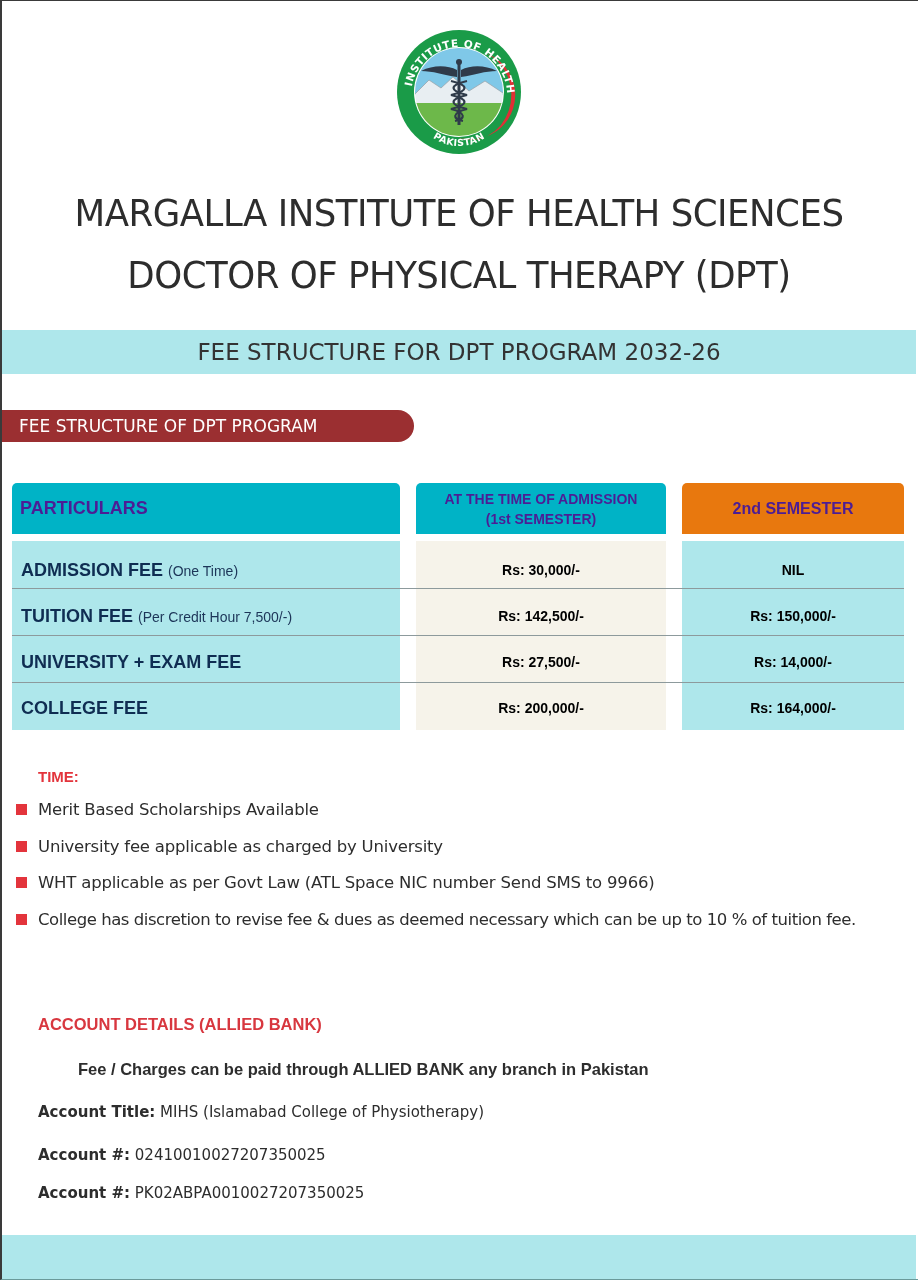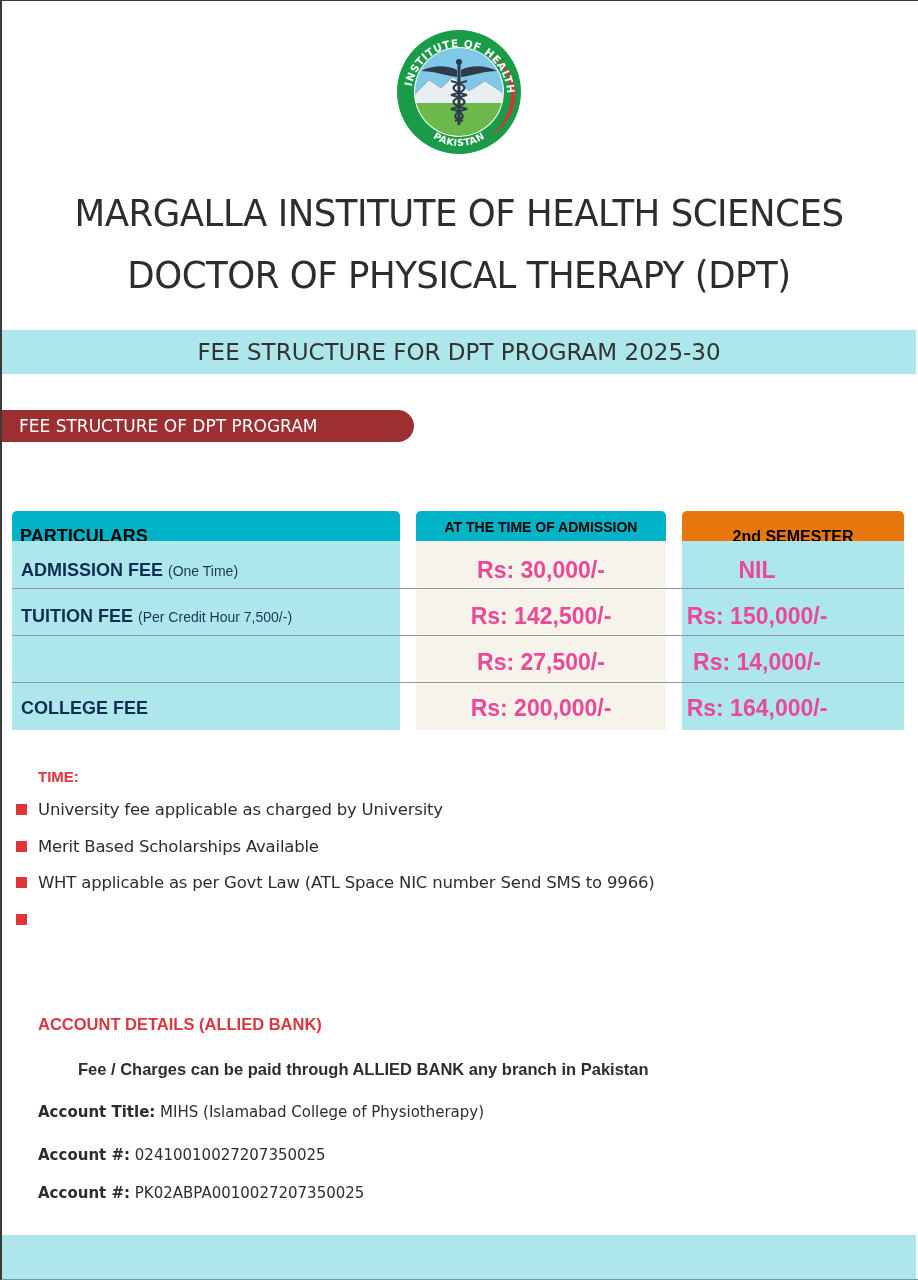--- a/index.html
+++ b/index.html
@@ -24,43 +24,43 @@
     position: absolute; left: 2px; top: 330px; width: 914px; height: 44px;
     background: #aee7eb; text-align: center; line-height: 44px;
     font-size: 23px; color: #333; letter-spacing: 0;
   }
   .pill {
     position: absolute; left: 2px; top: 410px; width: 412px; height: 32px;
     background: #9b2f31; border-radius: 0 16px 16px 0; color: #fff;
     font-size: 17px; line-height: 32px; padding-left: 17px; box-sizing: border-box;
   }
   .hdr {
-    position: absolute; border-radius: 5px 5px 0 0; color: #000000;
-    font-weight: bold; font-family: "Liberation Sans", sans-serif; display: flex; align-items: center; margin-top: 28px;
+    position: absolute; border-radius: 5px 5px 0 0; color: #4c1d95;
+    font-weight: bold; font-family: "Liberation Sans", sans-serif; display: flex; align-items: center;
   }
   .hdr.h1 { left: 12px; top: 483px; width: 388px; height: 51px; background: #00b3c6; font-size: 18px; padding-left: 8px; box-sizing: border-box; }
   .hdr.h2 { left: 416px; top: 483px; width: 250px; height: 51px; background: #00b3c6; font-size: 14px; justify-content: center; text-align: center; line-height: 20px; }
   .hdr.h3 { left: 682px; top: 483px; width: 222px; height: 51px; background: #e8780e; font-size: 16px; justify-content: center; }
   .body-col { position: absolute; top: 541px; height: 189px; }
   .bc1 { left: 12px; width: 388px; background: #aee7eb; }
   .bc2 { left: 416px; width: 250px; background: #f6f3ea; }
   .bc3 { left: 682px; width: 222px; background: #aee7eb; }
   .row { position: absolute; left: 12px; width: 811px; height: 46px; }
   .row .lbl {
     position: absolute; left: 9px; top: 0; height: 46px; line-height: 46px;
     color: #0f2d52; font-weight: bold; font-family: "Liberation Sans", sans-serif; font-size: 18px;
     white-space: nowrap;
   }
   .row .lbl .sub { font-weight: normal; font-size: 14px; color: #1c3558; }
   .row .v1, .row .v2 {
     position: absolute; top: 0; height: 46px; line-height: 46px; text-align: center;
-    color: #ec4899; font-weight: bold; font-family: "Liberation Sans", sans-serif; font-size: 23px;
+    color: #000000; font-weight: bold; font-family: "Liberation Sans", sans-serif; font-size: 14px;
   }
   .row .v1 { left: 404px; width: 250px; }
-  .row .v2 { left: 634px; width: 222px; }
+  .row .v2 { left: 670px; width: 222px; }
   .rule { position: absolute; left: 12px; width: 892px; height: 1px; background: #8d9a9c; }
   .note-h {
     position: absolute; left: 38px; top: 768px; color: #e3343c; font-weight: bold;
     font-family: "Liberation Sans", sans-serif; font-size: 15px;
   }
   .notes { position: absolute; left: 14px; top: 796px; }
   .note {
     position: relative; height: 36.5px; line-height: 28px; font-size: 16.5px; color: #2d2d2d;
     font-family: "DejaVu Sans", sans-serif; padding-left: 24px; white-space: nowrap;
     letter-spacing: -0.2px;
@@ -115,21 +115,21 @@
     <textPath href="#arcTop" startOffset="50%" text-anchor="middle">MARGALLA INSTITUTE OF HEALTH SCIENCES</textPath>
   </text>
   <text font-family="DejaVu Sans, sans-serif" font-weight="bold" font-size="9.5" fill="#ffffff" letter-spacing="0.4">
     <textPath href="#arcBot" startOffset="50%" text-anchor="middle">PAKISTAN</textPath>
   </text>
 </svg>
 
 <div class="title t1">MARGALLA INSTITUTE OF HEALTH SCIENCES</div>
 <div class="title t2">DOCTOR OF PHYSICAL THERAPY (DPT)</div>
 
-<div class="band">FEE STRUCTURE FOR DPT PROGRAM 2025-30</div>
+<div class="band">FEE STRUCTURE FOR DPT PROGRAM 2032-26</div>
 
 <div class="pill">FEE STRUCTURE OF DPT PROGRAM</div>
 
 <div class="hdr h1">PARTICULARS</div>
 <div class="hdr h2">
   <div>
     <div>AT THE TIME OF ADMISSION</div>
     <div>(1st SEMESTER)</div>
   </div>
 </div>
@@ -147,37 +147,38 @@
 <div class="rule" style="top:588px;"></div>
 
 <div class="row" style="top:593px;">
   <div class="lbl"><span>TUITION FEE</span> <span class="sub">(Per Credit Hour 7,500/-)</span></div>
   <div class="v1">Rs: 142,500/-</div>
   <div class="v2">Rs: 150,000/-</div>
 </div>
 <div class="rule" style="top:635px;"></div>
 
 <div class="row" style="top:639px;">
+  <div class="lbl"><span>UNIVERSITY + EXAM FEE</span></div>
   <div class="v1">Rs: 27,500/-</div>
   <div class="v2">Rs: 14,000/-</div>
 </div>
 <div class="rule" style="top:682px;"></div>
 
 <div class="row" style="top:685px;">
   <div class="lbl"><span>COLLEGE FEE</span></div>
   <div class="v1">Rs: 200,000/-</div>
   <div class="v2">Rs: 164,000/-</div>
 </div>
 
 <div class="note-h">TIME:</div>
 <div class="notes">
+  <div class="note"><span class="sq"></span><span>Merit Based Scholarships Available</span></div>
   <div class="note"><span class="sq"></span><span>University fee applicable as charged by University</span></div>
-  <div class="note"><span class="sq"></span><span>Merit Based Scholarships Available</span></div>
   <div class="note"><span class="sq"></span><span>WHT applicable as per Govt Law (ATL Space NIC number Send SMS to 9966)</span></div>
-  <div class="note"><span class="sq"></span></div>
+  <div class="note"><span class="sq"></span><span style="letter-spacing:-0.45px;">College has discretion to revise fee &amp; dues as deemed necessary which can be up to 10 % of tuition fee.</span></div>
 </div>
 
 <div class="acct-h">ACCOUNT DETAILS (ALLIED BANK)</div>
 <div class="acct-line bold" style="top:1060px;">Fee / Charges can be paid through ALLIED BANK any branch in Pakistan</div>
 <div class="acct-line" style="top:1103px;">
   <b>Account Title:</b> <span>MIHS (Islamabad College of Physiotherapy)</span>
 </div>
 <div class="acct-line" style="top:1146px;">
   <b>Account #:</b> <span>02410010027207350025</span>
 </div>

